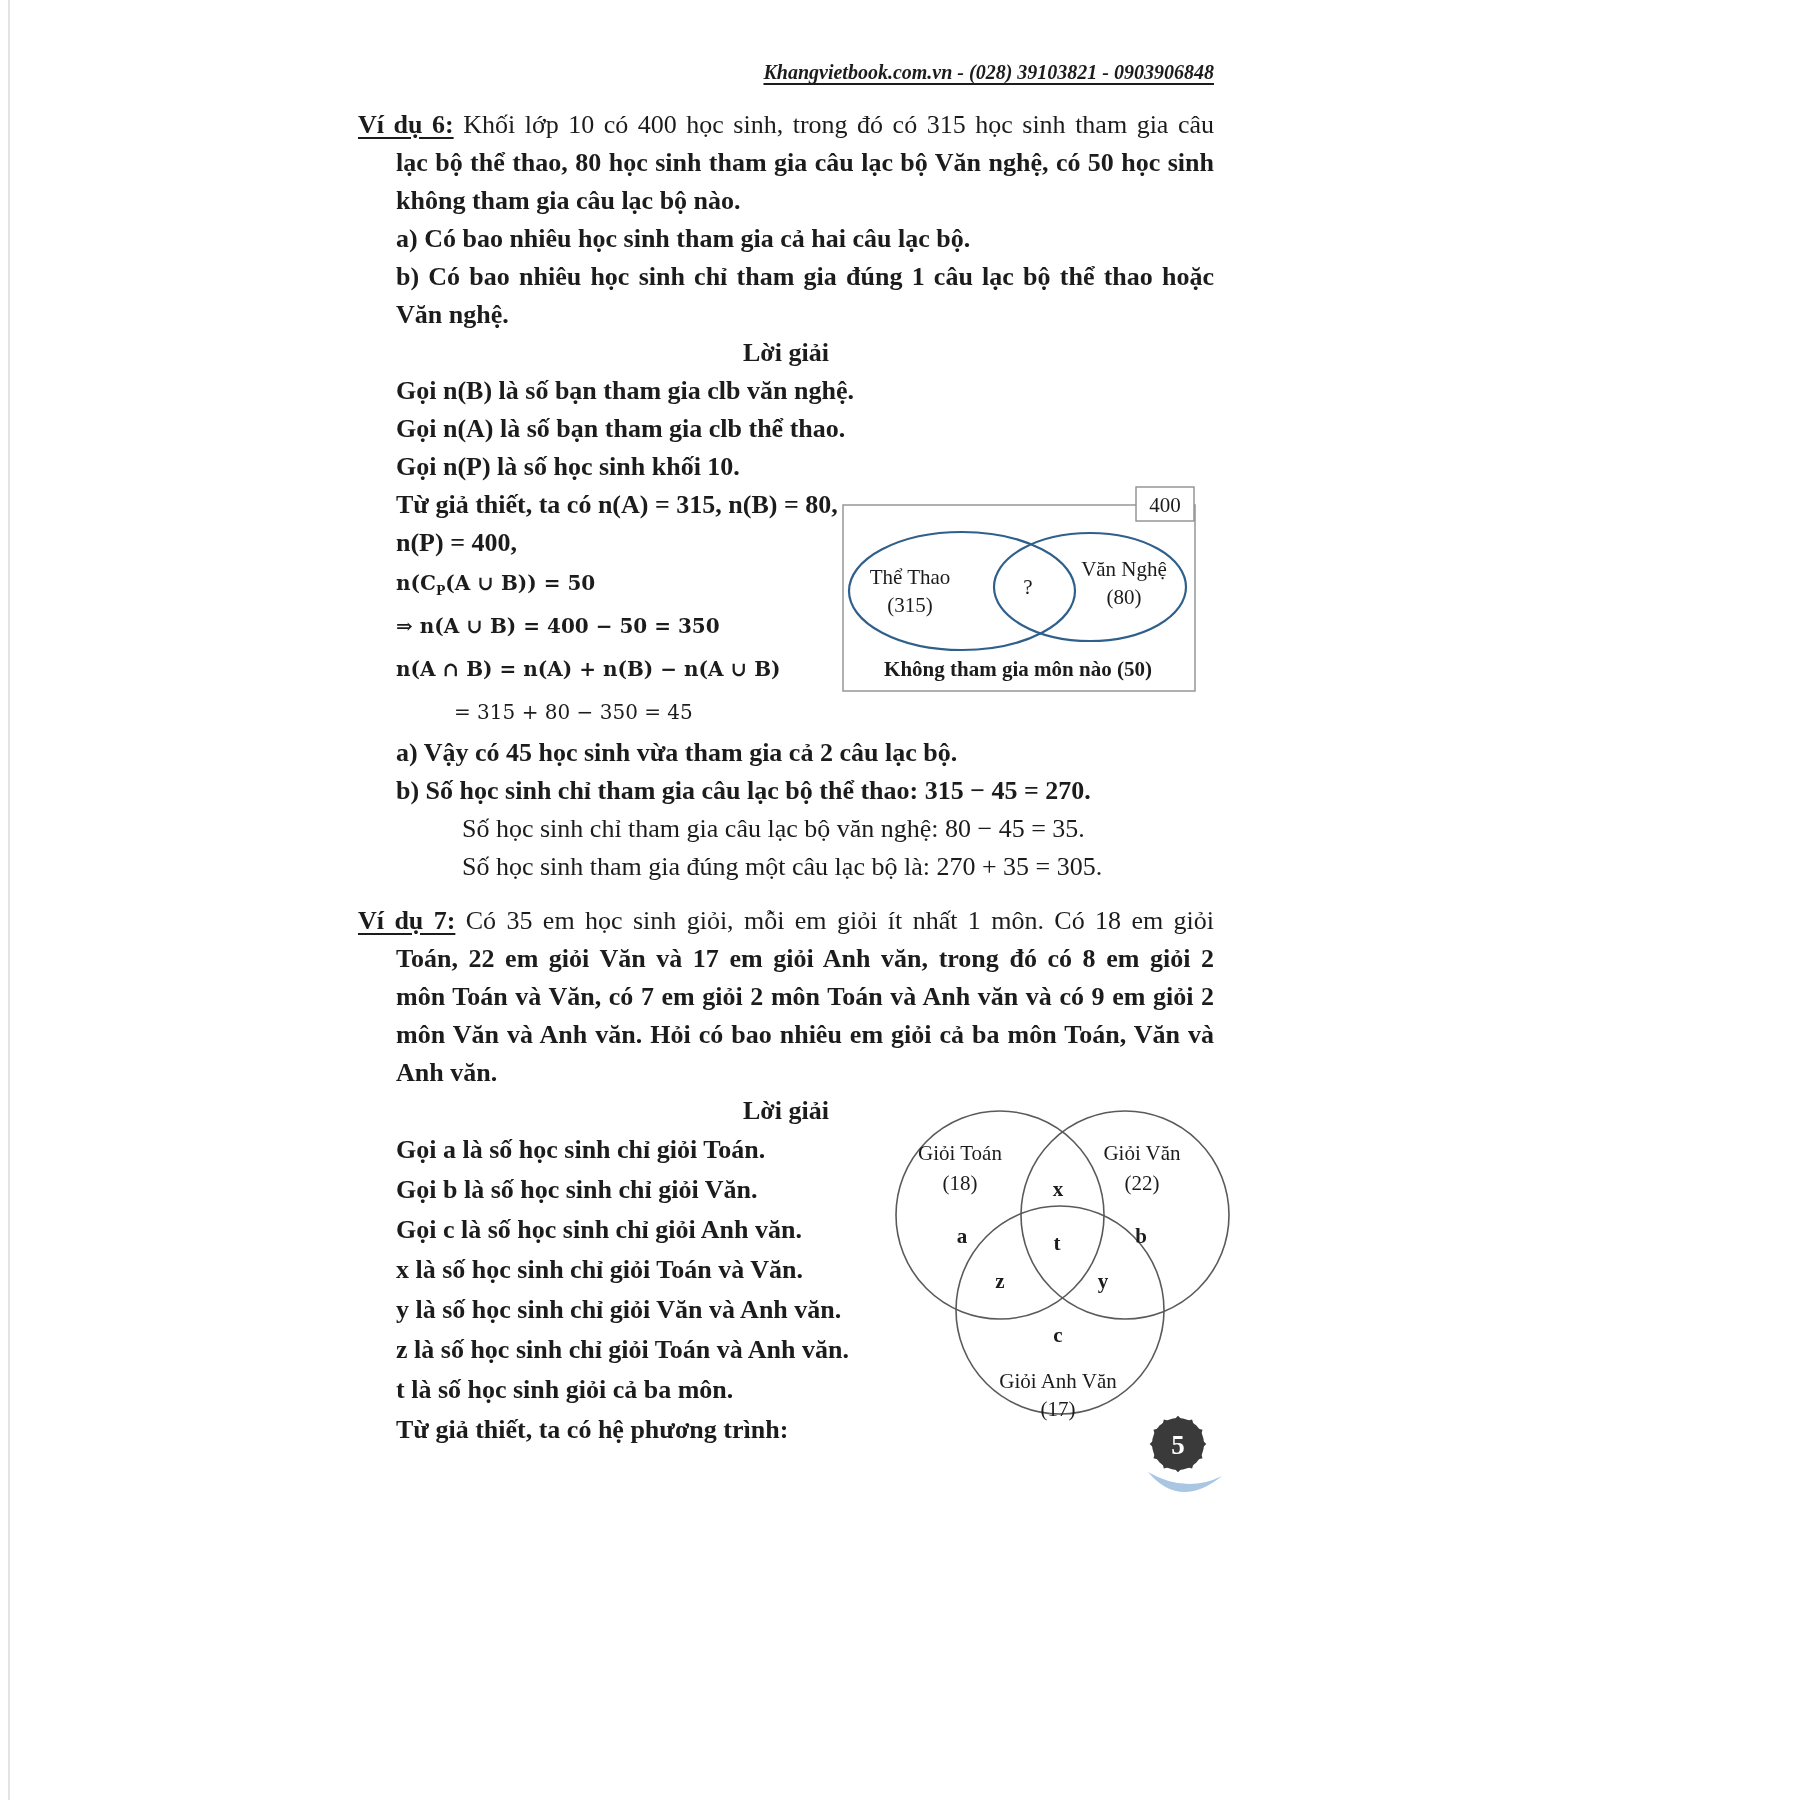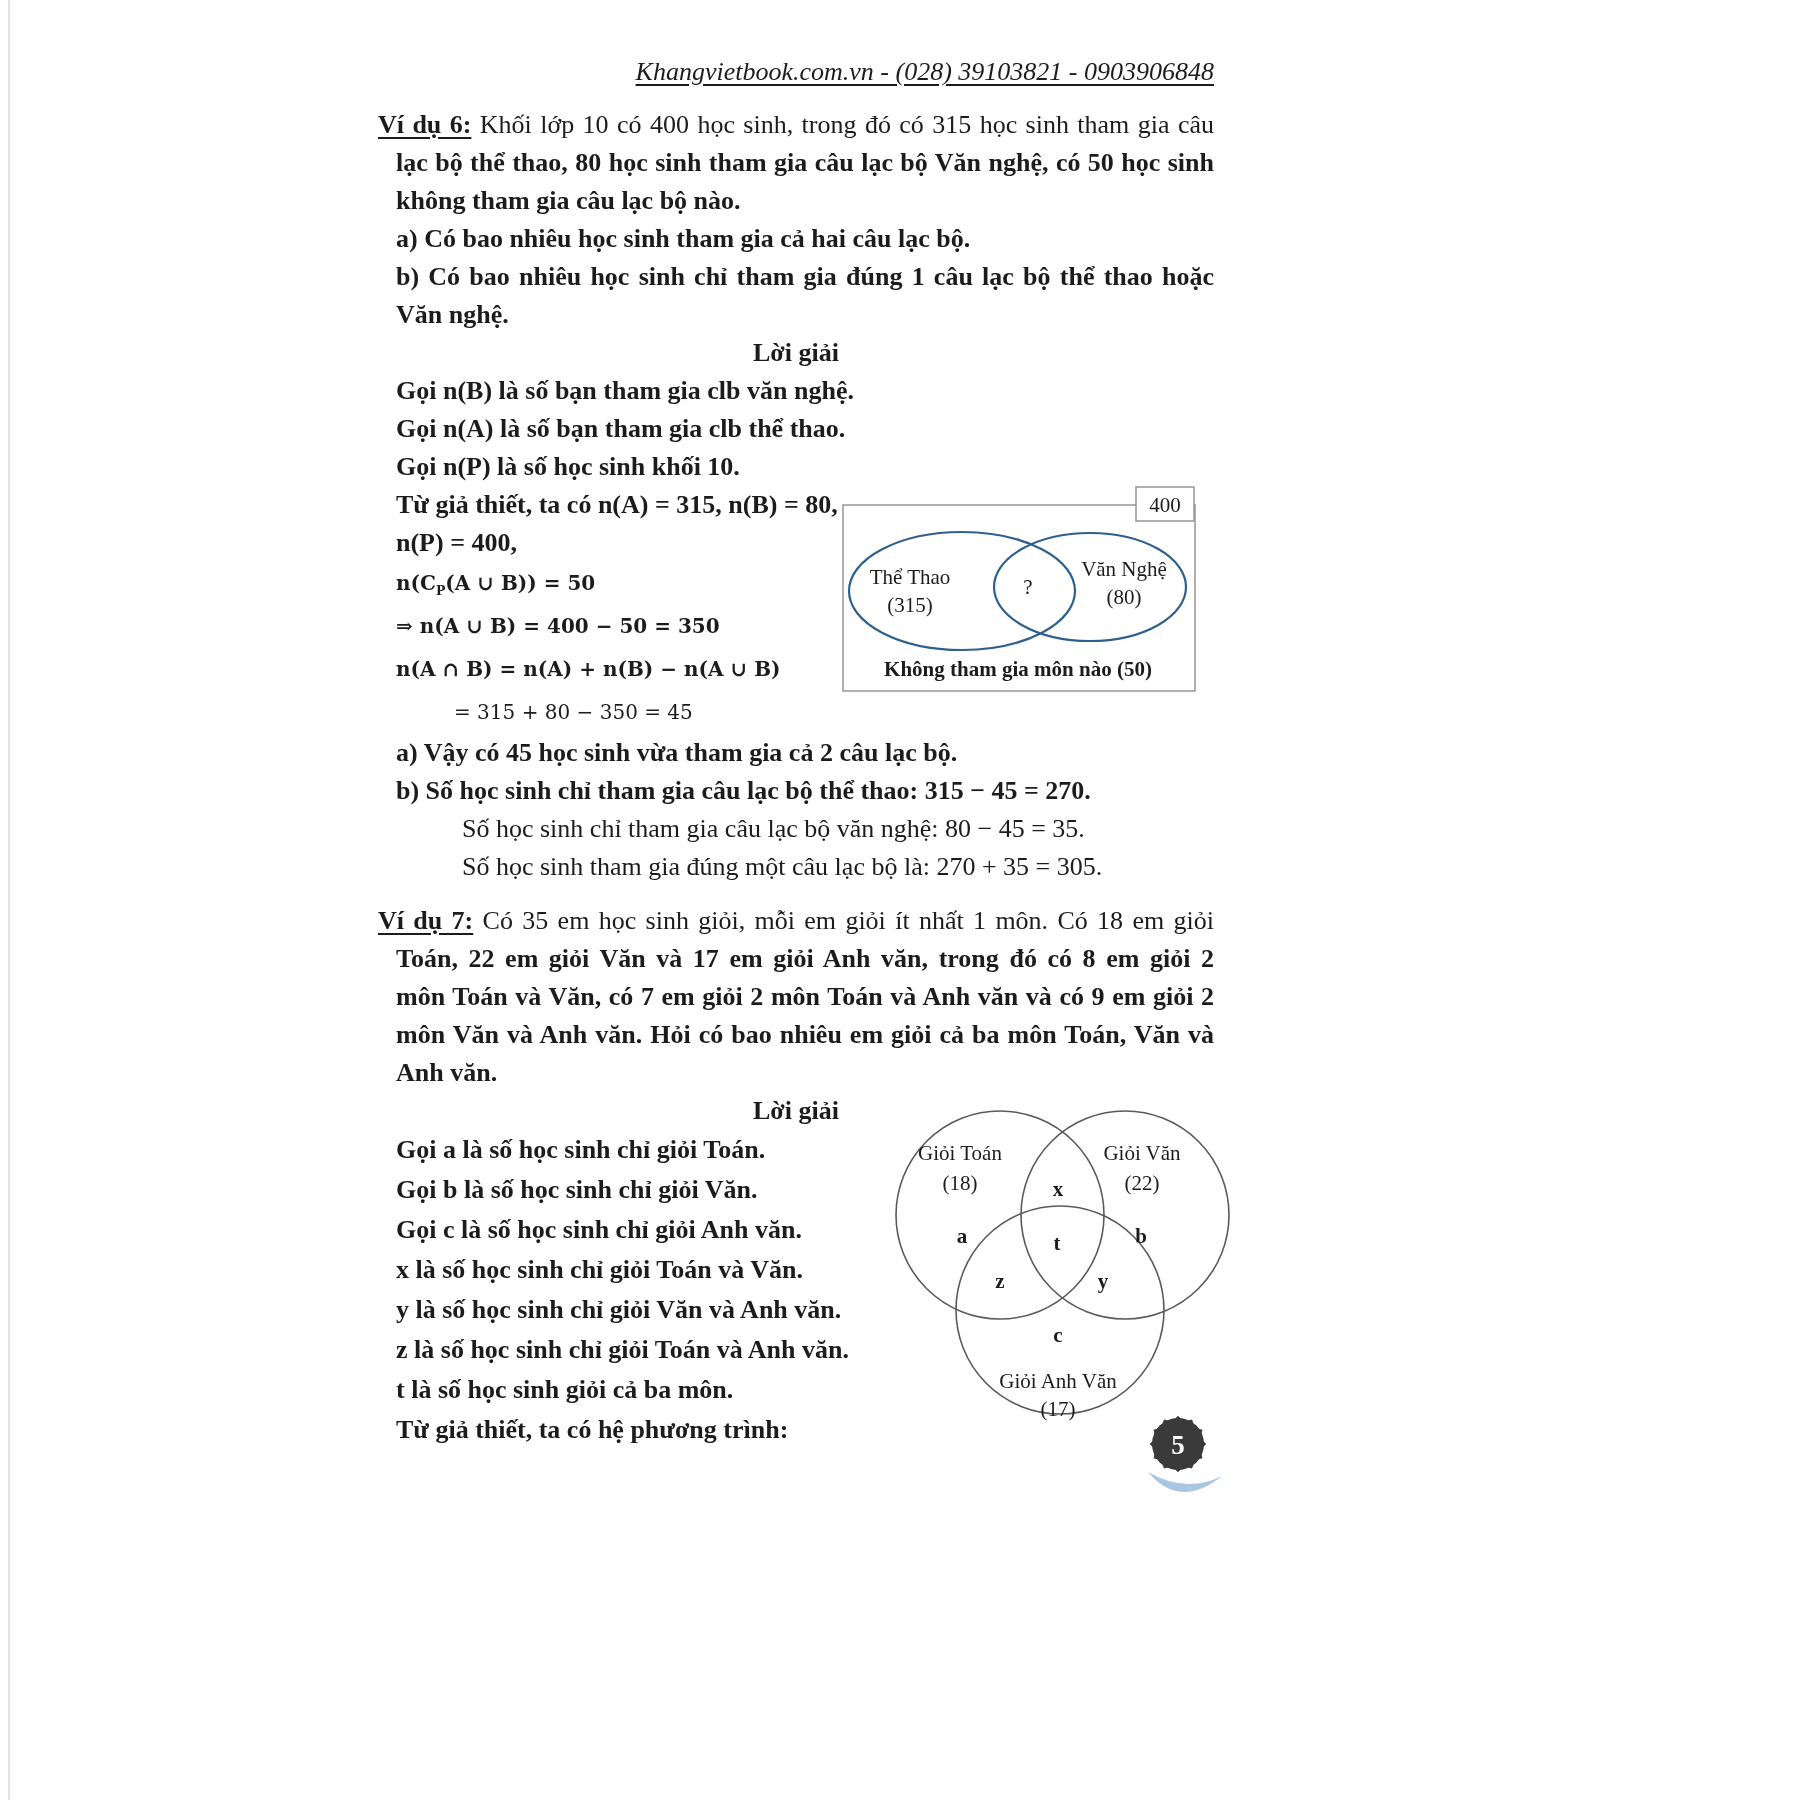--- a/index.html
+++ b/index.html
@@ -16,34 +16,34 @@
     position: absolute;
     left: 8px; top: 0;
     width: 2px; height: 1800px;
     background: #e3e3e3;
   }
   .header {
     position: absolute;
     left: 358px; top: 52px;
     width: 856px;
     text-align: right;
-    font-size: 26px;
+    font-size: 20px;
     line-height: 40px;
     font-style: italic;
-    font-weight: normal;
+    font-weight: bold;
   }
   .header-text { text-decoration: underline; text-underline-offset: 4px; }
 
   .textcol {
     position: absolute;
     left: 358px; top: 106px;
     width: 856px;
     font-size: 26px;
   }
-  .line  { height: 38px; line-height: 38px; margin-left: 20px; }
+  .line  { height: 38px; line-height: 38px; }
   .line40 { height: 40px; line-height: 40px; }
   .mline {
     height: 43px; line-height: 43px;
     font-size: 20px;
     font-family: "DejaVu Serif", serif;
   }
   .mline sub { font-size: 0.62em; }
   .ind1 { margin-left: 38px; font-weight: bold; }
   .ind2 { margin-left: 104px; }
   .ind3 { margin-left: 96px; }

